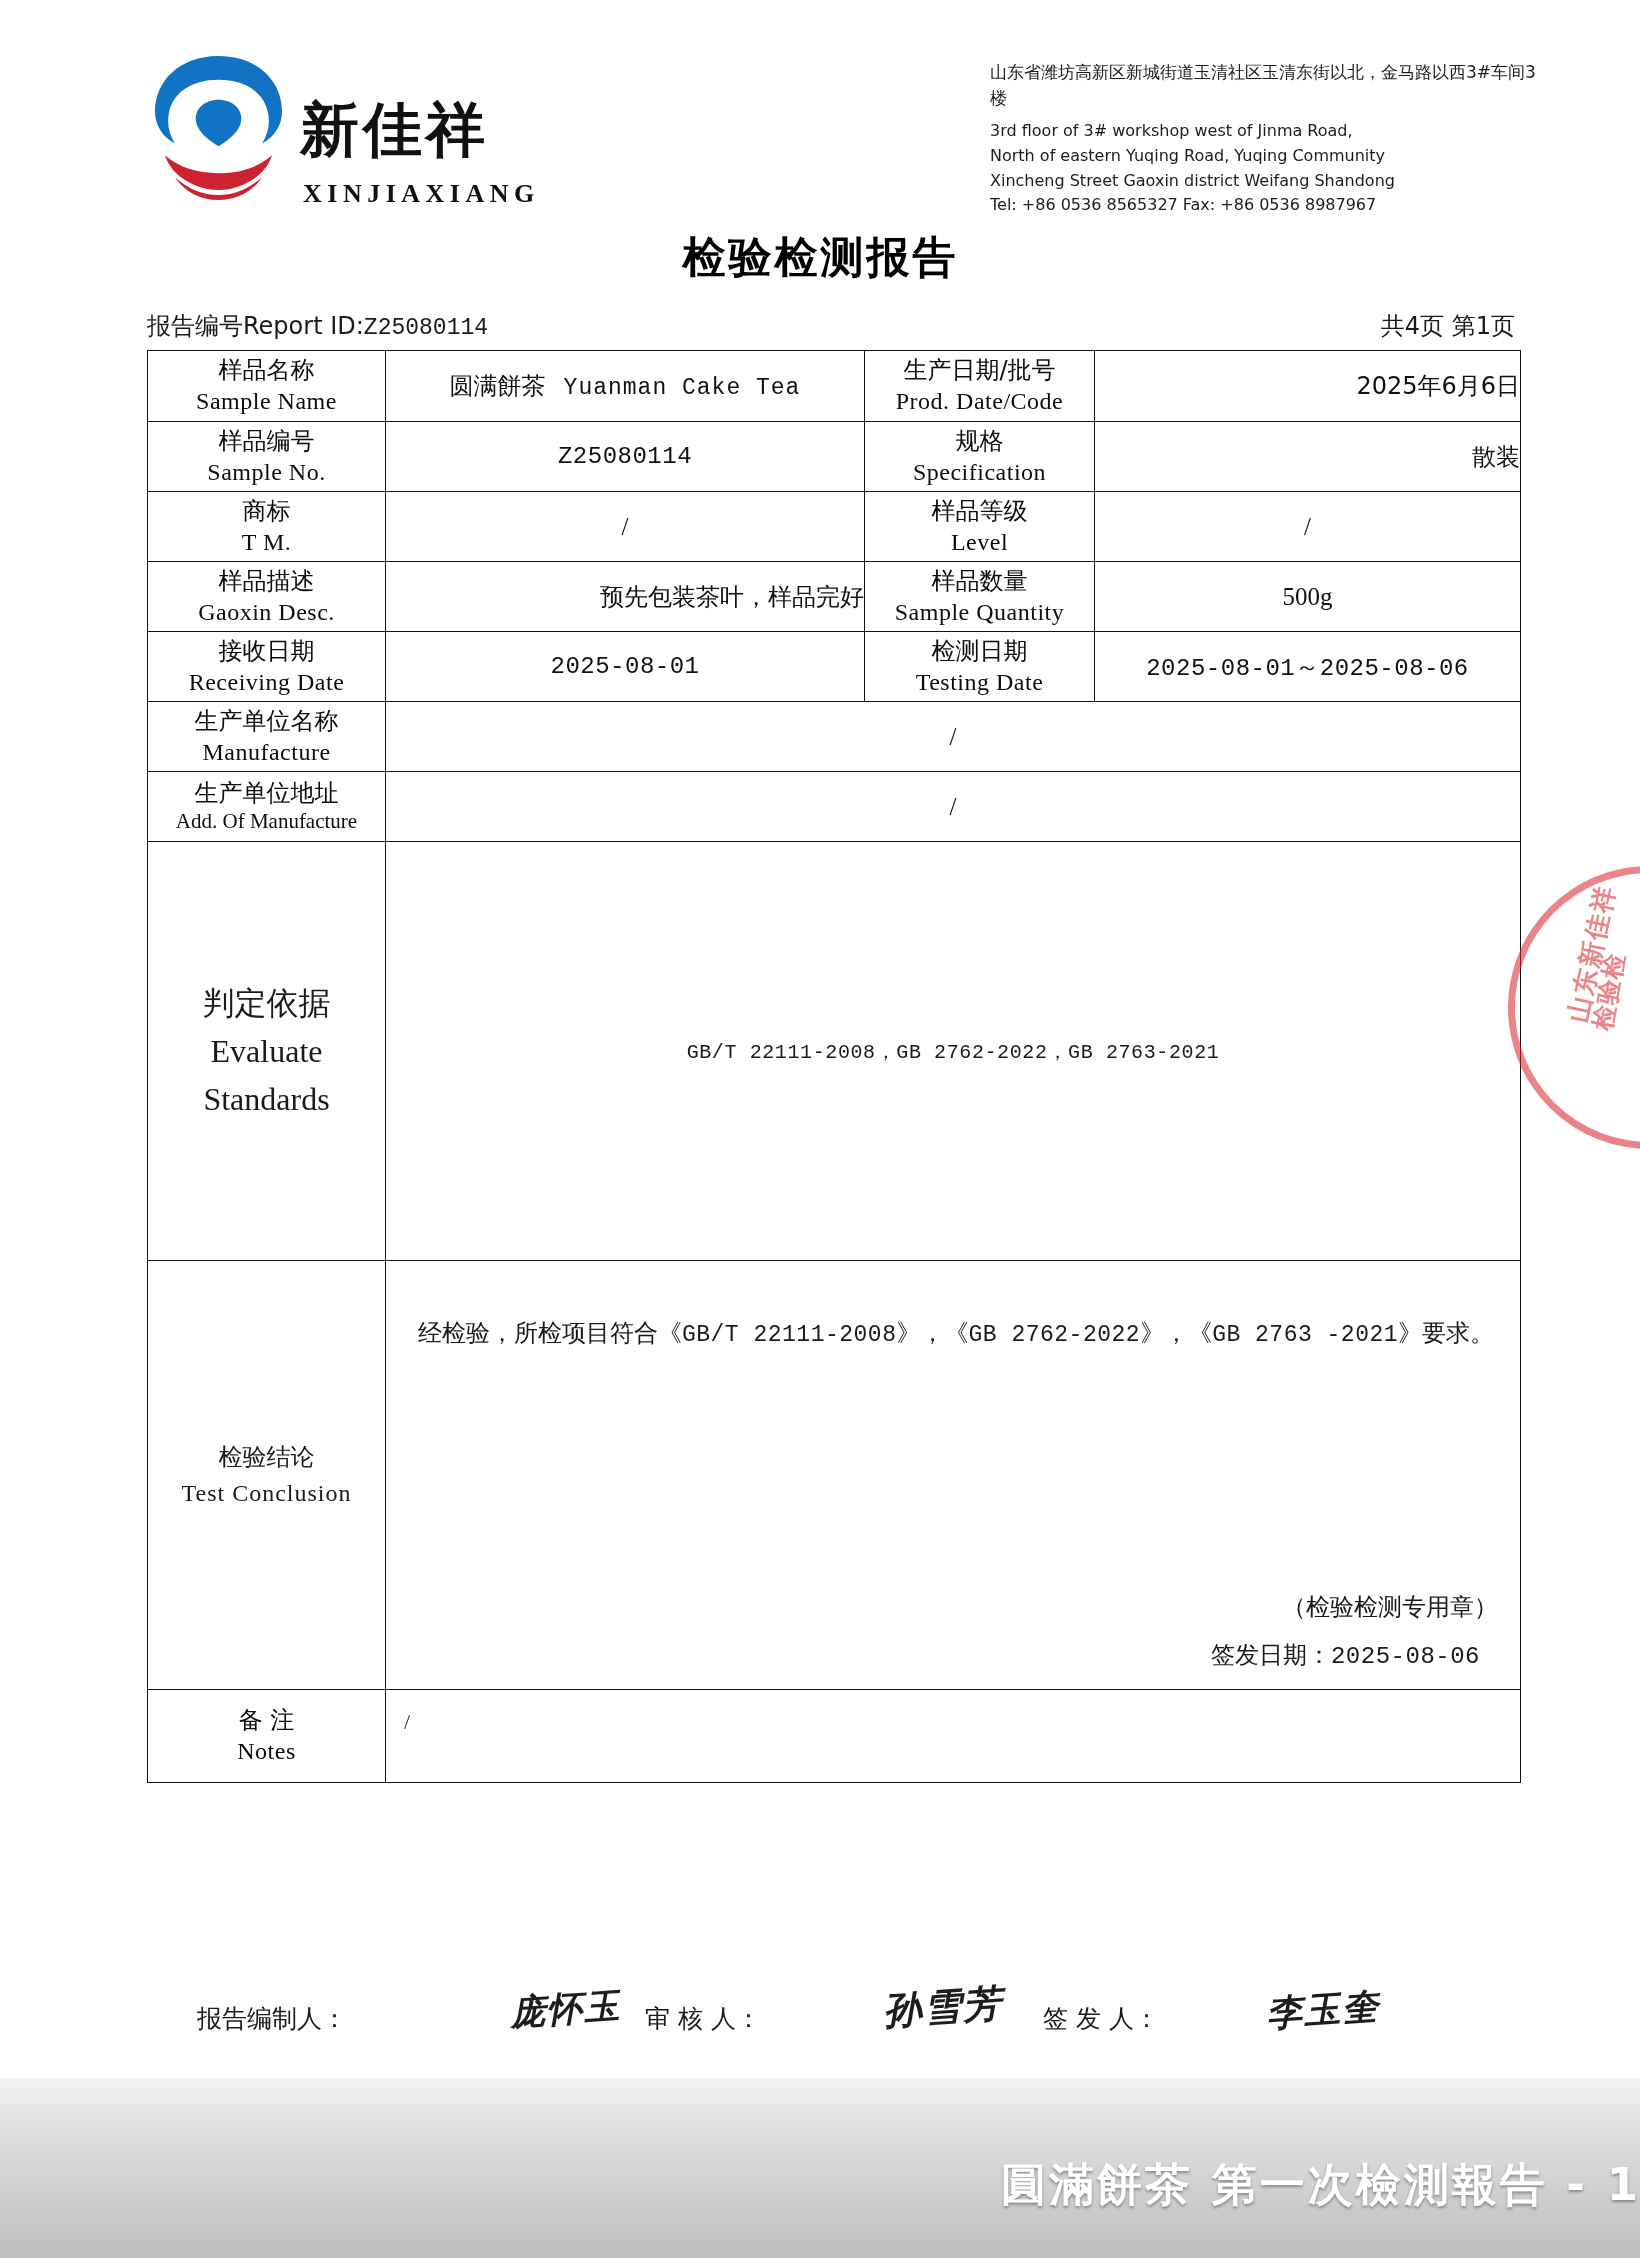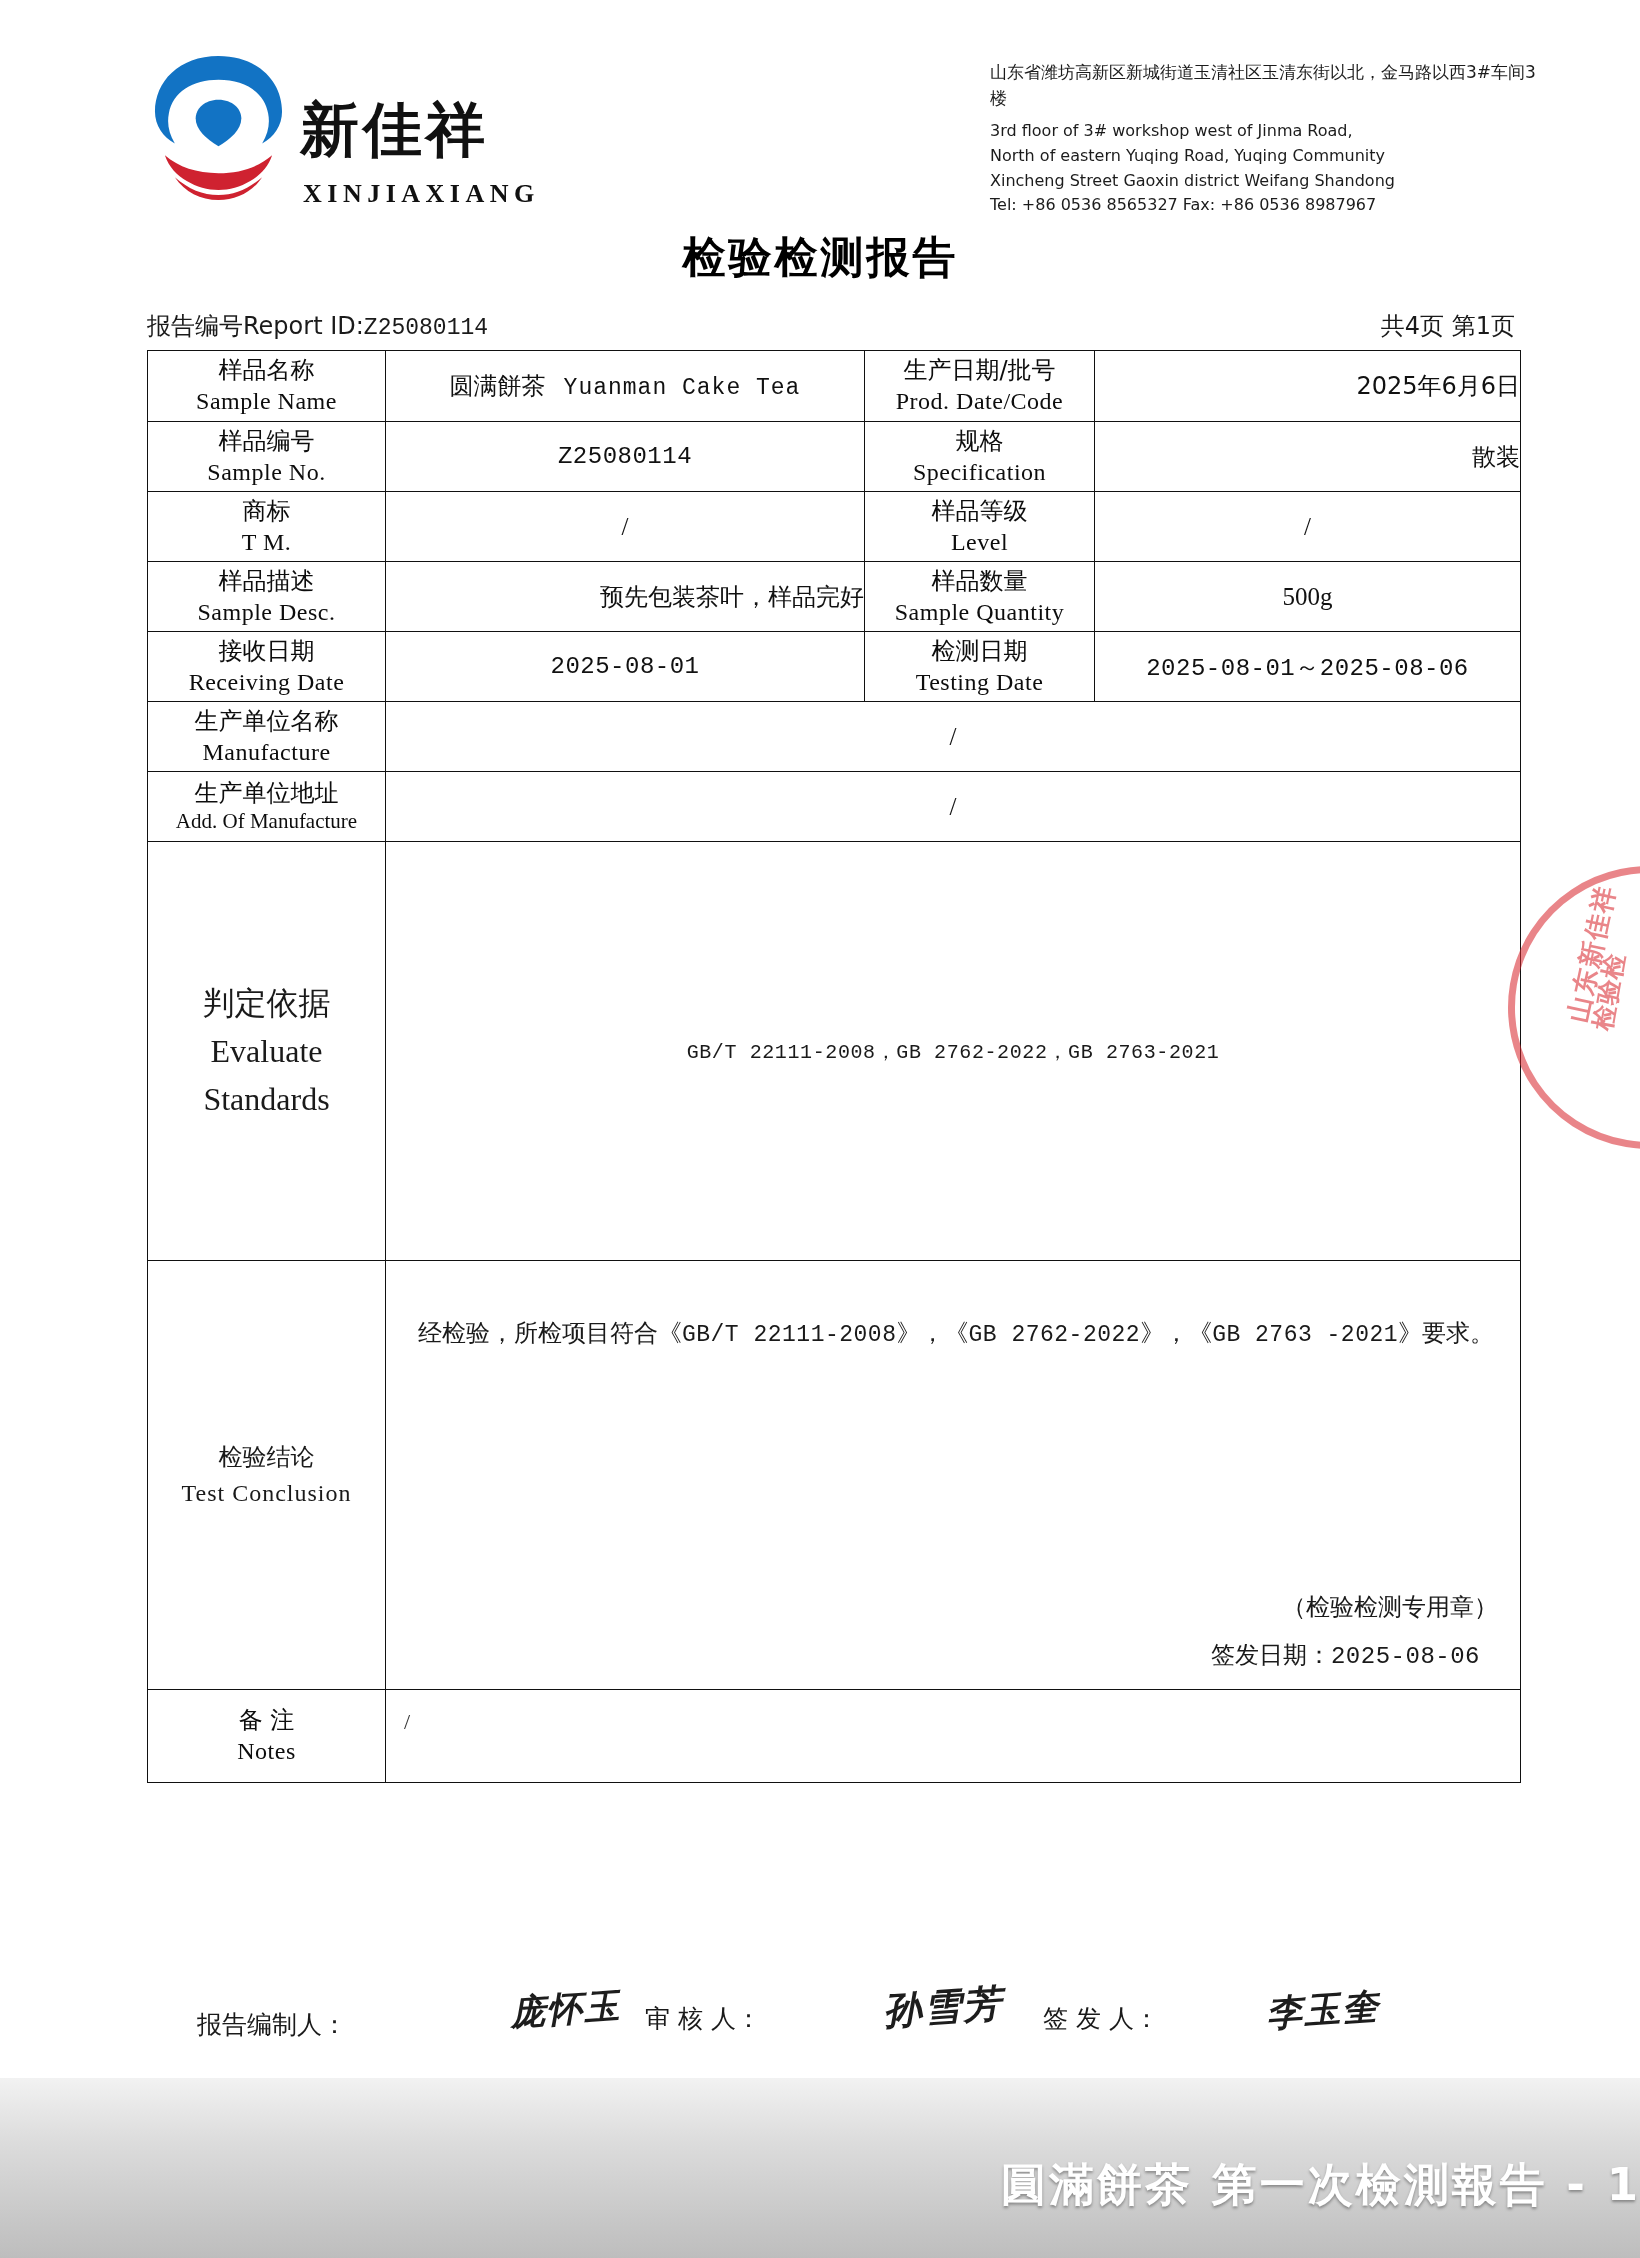--- a/index.html
+++ b/index.html
@@ -281,21 +281,21 @@
     top: 1980px;
     width: 1383px;
     height: 90px;
   }
   .sign-item {
     position: absolute;
     font-family: "DejaVu Sans", sans-serif;
     font-size: 25px;
     white-space: nowrap;
   }
-  .sign-1 { left: 50px;  top: 28px; }
+  .sign-1 { left: 50px;  top: 22px; }
   .sign-2 { left: 498px; top: 22px; }
   .sign-3 { left: 896px; top: 22px; }
   .sig-script {
     position: absolute;
     font-family: "DejaVu Serif", serif;
     font-style: italic;
     font-weight: bold;
     color: #1d1d1d;
     transform: rotate(-4deg);
     letter-spacing: 2px;
@@ -467,21 +467,21 @@
       </td>
       <td>
         <div class="val">/</div>
       </td>
     </tr>
 
     <tr class="row-h">
       <td>
         <div class="lbl">
               <div>样品描述</div>
-              <div class="en">Sample Desc.</div>
+              <div class="en">Gaoxin Desc.</div>
             </div>
       </td>
       <td>
         <div class="val cn">预先包装茶叶，样品完好</div>
       </td>
       <td>
         <div class="lbl">
               <div>样品数量</div>
               <div class="en">Sample Quantity</div>
             </div>

